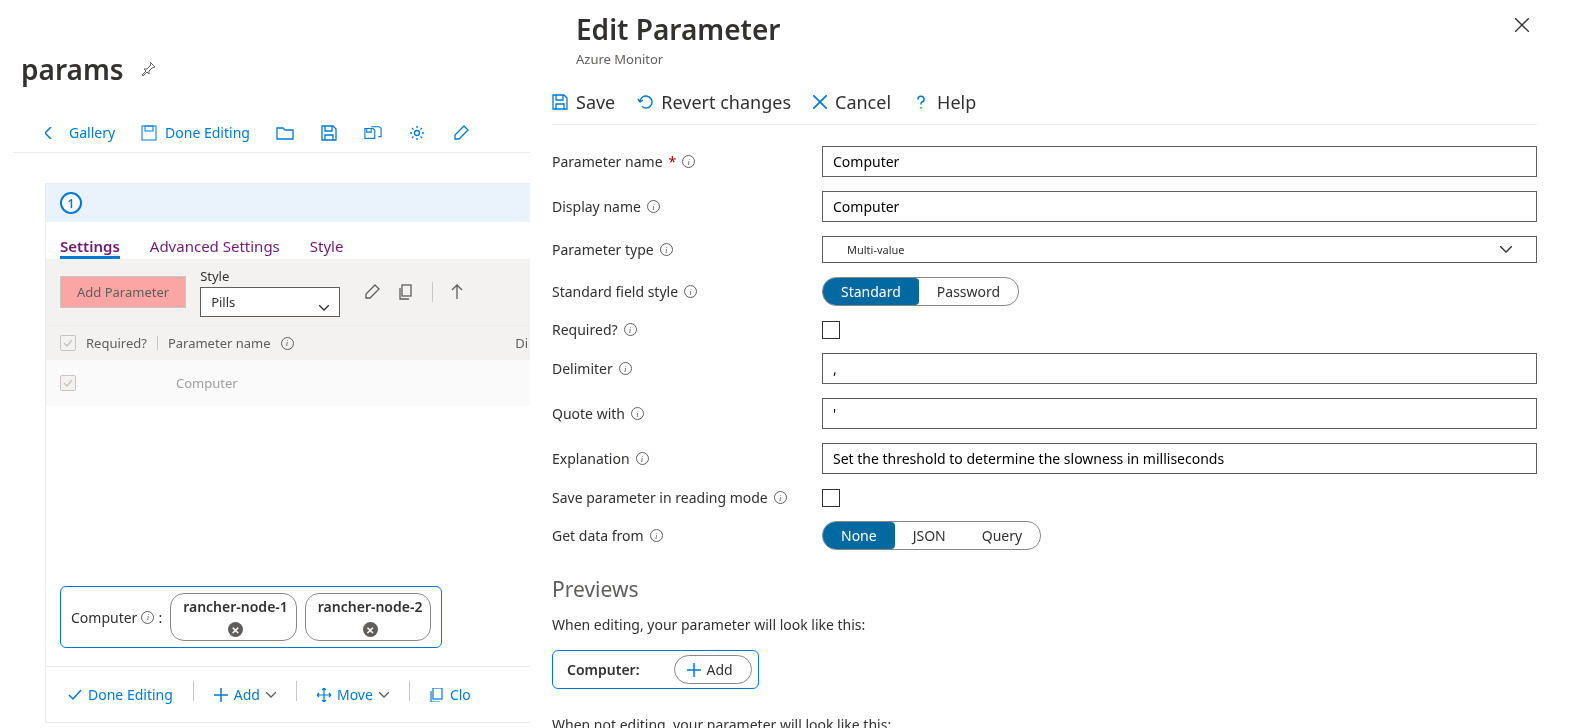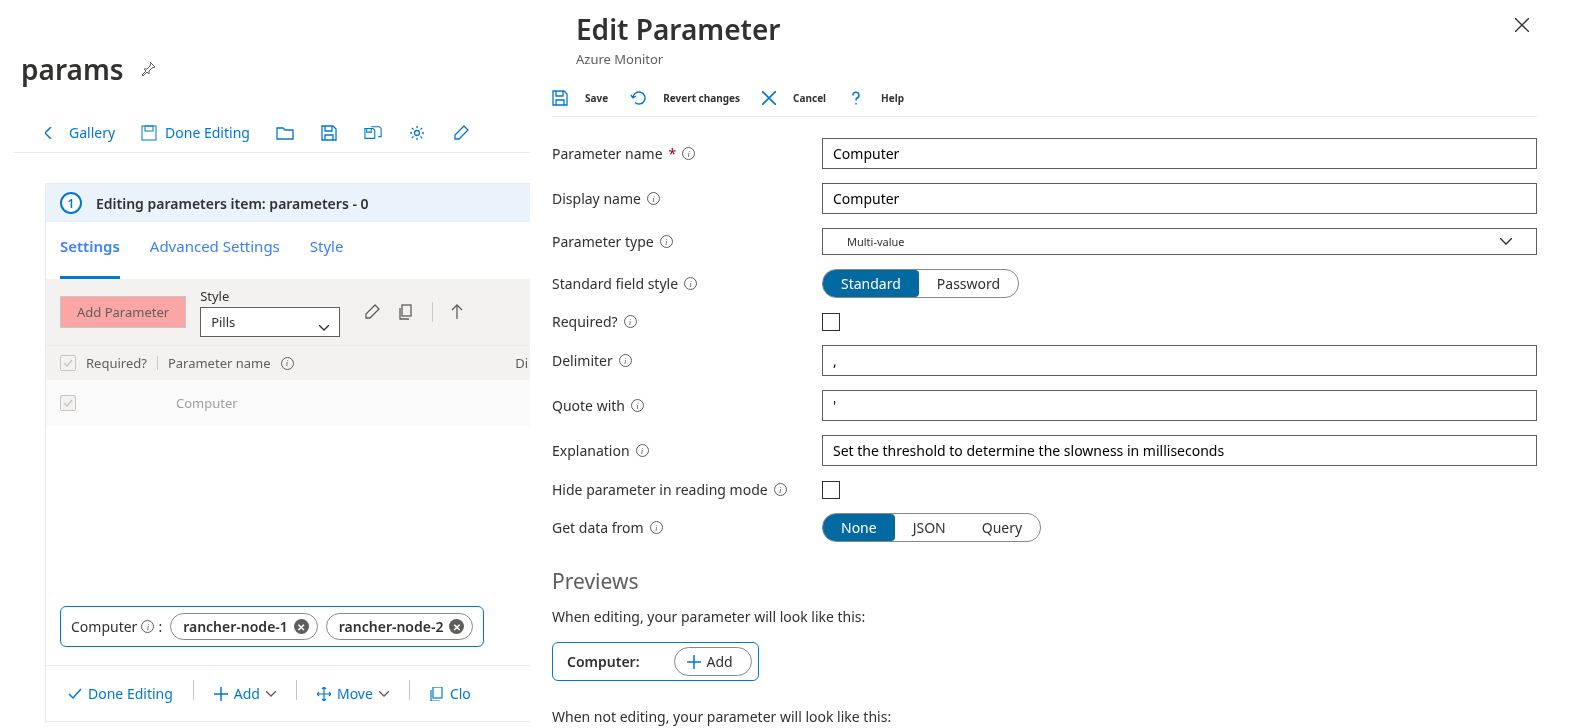--- a/index.html
+++ b/index.html
@@ -13,21 +13,21 @@
     .toolbar-main { display: flex; align-items: center; padding: 35px 0 10px 32px; gap: 26px; border-bottom: 1px solid #edebe9; }
     .tb-link { display: flex; align-items: center; gap: 8px; color: #0078d4; font-size: 14px; cursor: pointer; }
     .tb-icon-only { color: #0078d4; cursor: pointer; display:flex; align-items:center; justify-content:center; width:18px; height:18px;}
     
     .item-block { margin: 30px 0 0 32px; border: 1px solid #edebe9; background: #fff; }
     .item-header { background: #eaf3fb; padding: 8px 14px; display: flex; align-items: center; gap: 14px; }
     .step-badge { width: 22px; height: 22px; border-radius: 50%; background: #fff; border: 2px solid #0078d4; color: #0078d4; font-size: 12px; font-weight: 600; display: flex; align-items: center; justify-content: center; }
     .item-title { font-weight: 600; font-size: 14px; }
     
     .tabs { display: flex; gap: 30px; padding: 14px 14px 0 14px; }
-    .tab { font-size: 15px; padding-bottom: 20px; cursor: pointer; color: #3b82f6; }
+    .tab { font-size: 15px; padding-bottom: 0; cursor: pointer; color: #701a75; }
     .tab.active { border-bottom: 3px solid #0078d4; font-weight: 600; }
     
     .param-toolbar { background: #f3f2f1; padding: 8px 14px; display: flex; align-items: center; gap: 14px; }
     .add-param-btn { background: #fca5a5; border: 1px solid #c8c6c4; padding: 6px 16px; font-size: 13px; color: #605e5c; cursor: pointer; }
     .style-wrap { display: flex; flex-direction: column; gap: 2px; }
     .style-label { font-size: 13px; }
     .style-select { background: #fff; border: 1px solid #605e5c; padding: 5px 10px; font-size: 13px; width: 140px; display: flex; justify-content: space-between; align-items: flex-end; cursor: pointer; }
     .pt-icons { display: flex; gap: 18px; margin-left: 10px; color: #605e5c; align-items: center; }
     .pt-sep { width:1px; height:20px; background:#c8c6c4; }
     
@@ -35,36 +35,36 @@
     .checkbox-sq { width: 16px; height: 16px; border: 1px solid #605e5c; background: #fff; border-radius: 2px; display:flex; align-items:center; justify-content:center; }
     .checkbox-sq.disabled { background: #f3f2f1; border-color:#c8c6c4; color:#c8c6c4; }
     .th-sep { width:1px; height:14px; background:#c8c6c4; }
     
     .table-row { background: #fafafa; padding: 8px 14px; display: flex; align-items: center; gap: 10px; font-size: 13px; color: #a19f9d; min-height: 46px; }
     .row-param-name { margin-left: 90px; }
     
     .pills-footer { margin-top: 170px; padding: 10px 14px; }
     .pill-container { border: 1px solid #0078d4; border-radius: 6px; padding: 6px 10px; display: inline-flex; align-items: center; gap: 8px; flex-wrap: wrap; }
     .pill-label { font-size: 14px; color: #323130; display:flex; align-items:center; gap:4px; }
-    .pill { background: #fff; border: 1px solid #8a8886; border-radius: 14px; padding: 3px 8px 3px 12px; display: flex; align-items: center; gap: 6px; font-size: 14px; font-weight: 600; }
+    .pill { background: #fff; border: 1px solid #8a8886; border-radius: 14px; padding: 3px 8px 3px 12px; display: flex; align-items: center; gap: 6px; font-size: 14px; font-weight: 600; flex-direction: column; }
     .pill-x { width: 15px; height: 15px; border-radius: 50%; background: #605e5c; color: #fff; display: flex; align-items: center; justify-content: center; font-size: 10px; cursor: pointer; }
     
     .footer-actions { display: flex; gap: 12px; padding: 14px; border-top: 1px solid #edebe9; margin-top:8px; }
     .fa-link { display: flex; align-items: center; gap: 6px; color: #0078d4; font-size: 14px; cursor: pointer; padding: 4px 8px; }
     .fa-sep { width:1px; height:20px; background:#c8c6c4; }
     
     
     .panel { position: absolute; left: 530px; top: 0; right: 0; height: 728px; background: #fff; padding: 0 34px 0 22px; }
     .panel-header { display: flex; justify-content: space-between; align-items: flex-start; padding-top: 10px; margin-left: 24px; }
     .panel-title { font-size: 28px; font-weight: 600; }
     .panel-subtitle { font-size: 13px; color: #605e5c; margin-top: 2px; }
     .close-x { font-size: 16px; cursor: pointer; padding: 8px; }
     
     .panel-toolbar { display: flex; gap: 22px; padding: 22px 0 10px 0; border-bottom: 1px solid #edebe9; }
-    .ptb-link { display: flex; align-items: center; gap: 17px; color: #323130; font-size: 10px; cursor: pointer; font-weight: bold; }
+    .ptb-link { display: flex; align-items: center; gap: 8px; color: #323130; font-size: 18px; cursor: pointer; }
     .ptb-icon { color: #0078d4; display:flex; }
     
     .form { padding: 14px 0; }
     .form-row { display: flex; align-items: center; padding: 7px 0; }
     .form-label { width: 270px; font-size: 14px; display: flex; align-items: center; gap: 6px; }
     .required-star { color: #a80000; }
     .info-circle { width: 13px; height: 13px; border: 1px solid #605e5c; border-radius: 50%; display: inline-flex; align-items: center; justify-content: center; font-size: 9px; color: #605e5c; font-style: italic; font-family: serif; }
     .form-input { flex: 1; border: 1px solid #605e5c; padding: 5px 10px; font-size: 14px; font-family: inherit; }
     .form-select { flex: 1; border: 1px solid #605e5c; padding: 5px 24px; font-size: 11px; display: flex; justify-content: space-between; align-items: center; cursor: pointer; }
     .form-checkbox { width: 18px; height: 18px; border: 1px solid #323130; cursor: pointer; }
@@ -133,21 +133,20 @@
     <span class="tb-icon-only">
         <svg width="16" height="16" viewBox="0 0 16 16">
           <path d="M11 1l4 4-9 9H2v-4z" fill="none" stroke="#0078d4" stroke-width="1.3"></path>
         </svg>
       </span>
   </div>
 
   <div class="item-block">
     <div class="item-header">
       <span class="step-badge">1</span>
-      <span class="item-title">Editing parameters item: parameters - 0</span>
     </div>
 
     <div class="tabs">
       <span class="tab active">Settings</span>
       <span class="tab">Advanced Settings</span>
       <span class="tab">Style</span>
     </div>
 
     <div class="param-toolbar">
       <button class="add-param-btn">Add Parameter</button>
@@ -376,21 +375,21 @@
     <div class="form-row">
       <span class="form-label">
         <span>Explanation</span>
         <span class="info-circle">i</span>
       </span>
       <input class="form-input" value="Set the threshold to determine the slowness in milliseconds" style="">
     </div>
 
     <div class="form-row">
       <span class="form-label">
-        <span>Hide parameter in reading mode</span>
+        <span>Save parameter in reading mode</span>
         <span class="info-circle">i</span>
       </span>
       <span class="form-checkbox"></span>
     </div>
 
     <div class="form-row">
       <span class="form-label">
         <span>Get data from</span>
         <span class="info-circle">i</span>
       </span>

